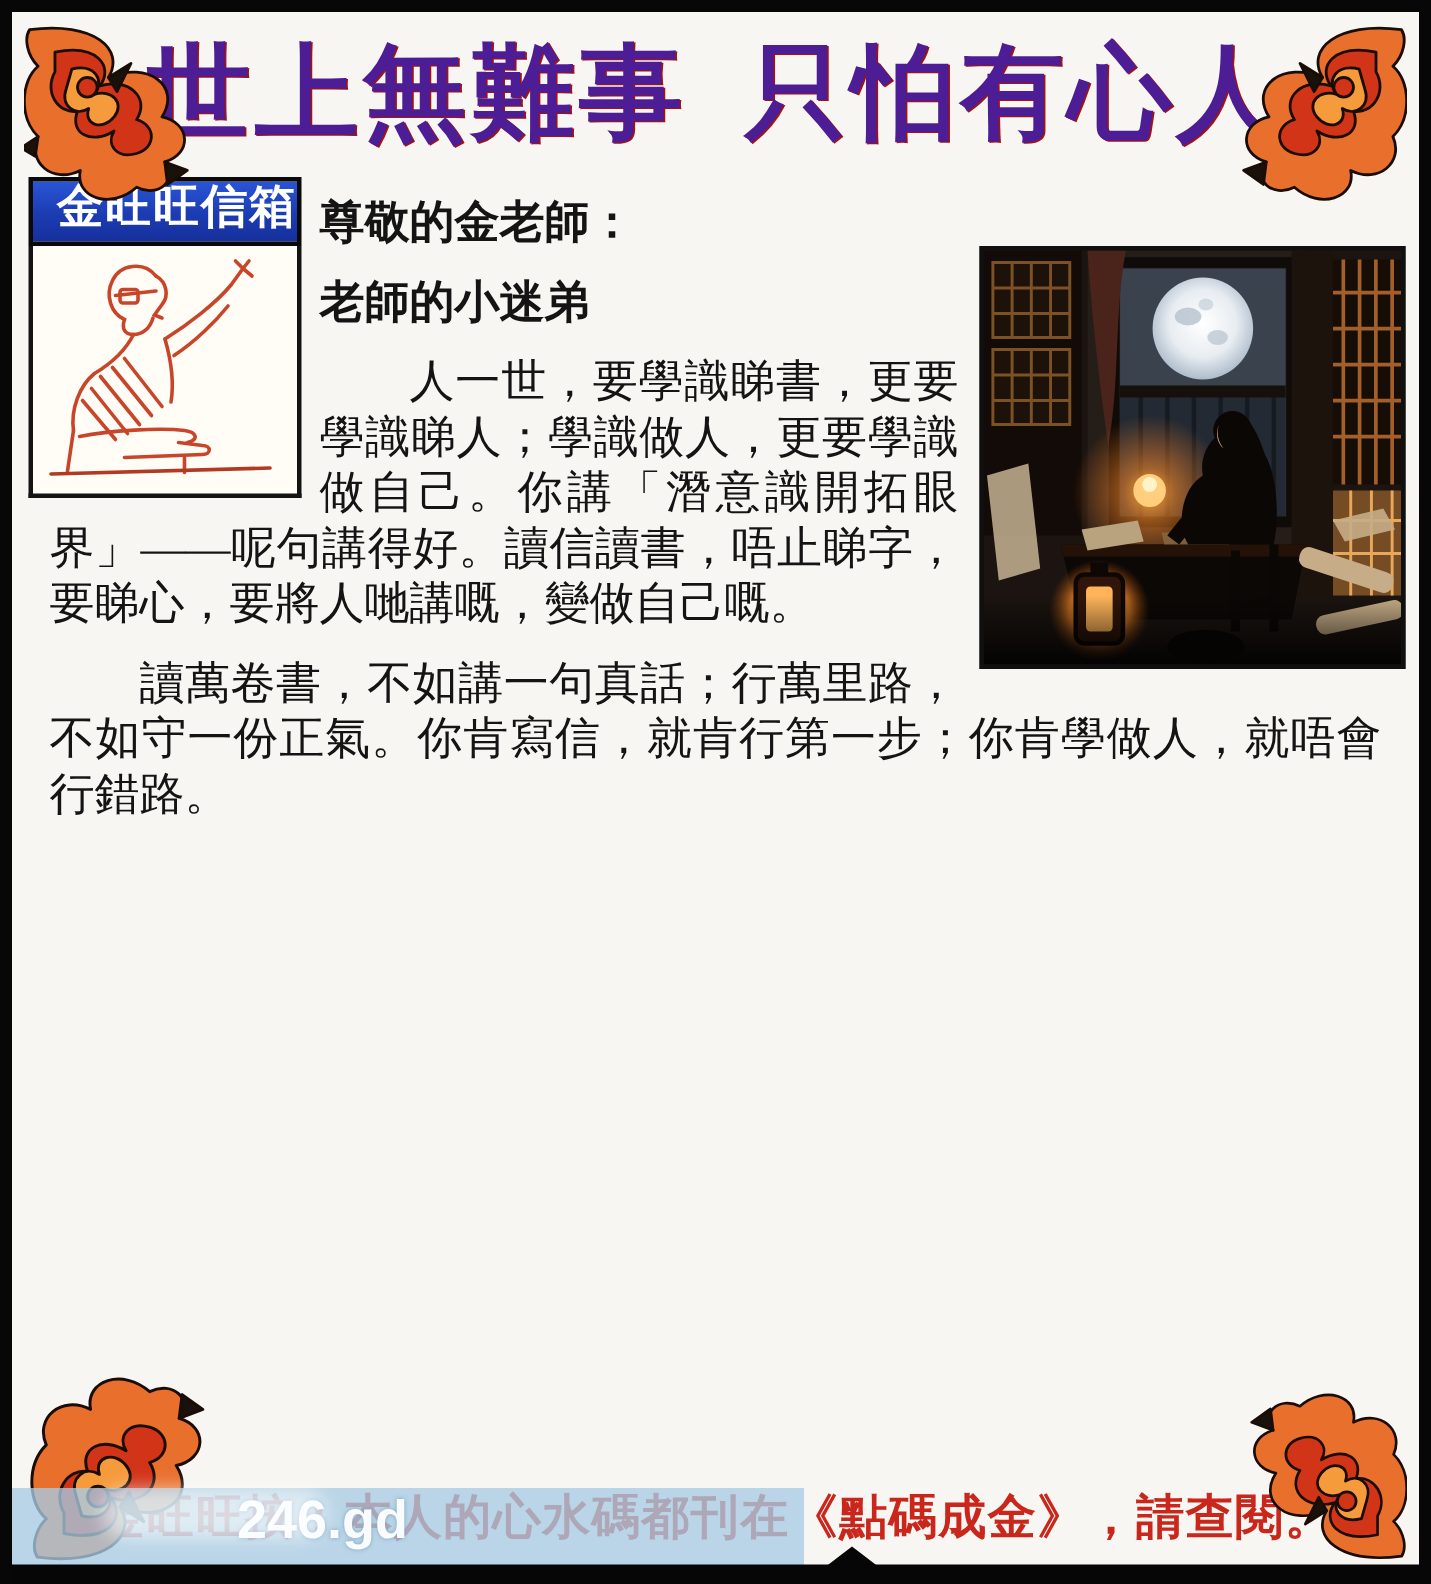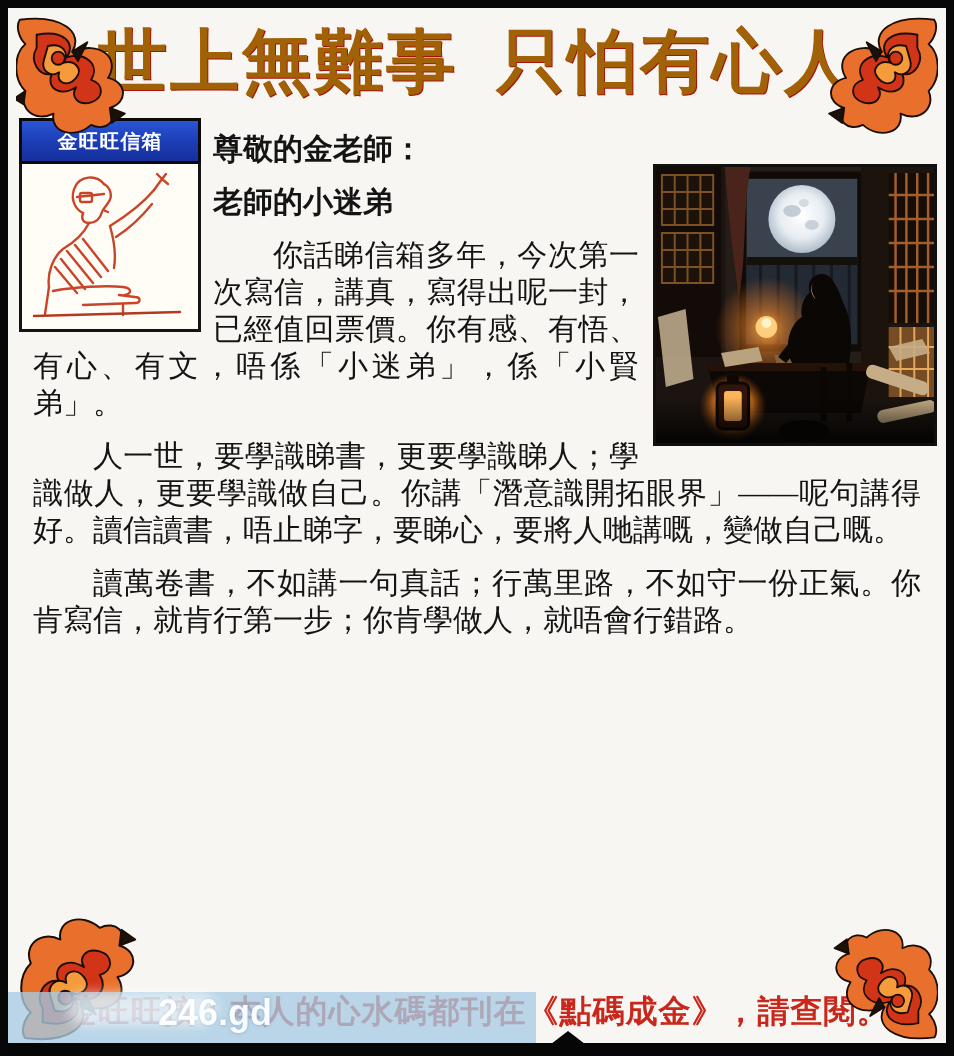--- a/index.html
+++ b/index.html
@@ -19,21 +19,21 @@
     position:relative;
     text-align:center;
     padding:10px 0 4px 0;
     height:92px;
   }
   .masthead h1{
     margin:0;
     font-size:69px;
     line-height:88px;
     font-weight:900;
-    color:#a16207;
+    color:#4c1d95;
     letter-spacing:3px;
     word-spacing:18px;
     text-shadow:1px 1px 0 #a81208;
   }
   
   .corner{position:absolute;width:122px;height:122px;z-index:5;pointer-events:none;}
   .corner svg{width:100%;height:100%;}
   .corner.tl{top:8px;left:8px;}
   .corner.tr{top:8px;right:8px;transform:scaleX(-1);}
   .corner.bl{bottom:14px;left:8px;transform:scaleY(-1);width:138px;height:128px;}
@@ -57,25 +57,25 @@
     float:left;
     width:182px;
     margin:4px 12px 8px 2px;
   }
   .logo-banner{
     box-sizing:border-box;
     border:3px solid #0a0a0a;
     background:linear-gradient(180deg,#2a55d6 0%,#1b3cb2 55%,#16309c 100%);
     color:#ffffff;
     font-weight:900;
-    font-size:20px;
+    font-size:31px;
     line-height:40px;
-    text-align:center;
+    text-align:right;
     letter-spacing:1px;
-    font-family:Liberation Sans, sans-serif;
+    font-family:Liberation Mono, monospace;
   }
   .logo-art{
     box-sizing:border-box;
     border:3px solid #141414;
     border-top:none;
     height:168px;
     background:#fffdf6;
     overflow:hidden;
   }
   
@@ -324,21 +324,20 @@
         <ellipse cx="150" cy="264" rx="26" ry="11" fill="#060403"></ellipse>
       </svg>
     </div>
 
     <div class="letter-sec">
       <p>尊敬的金老師：</p>
       <p class="signoff">老師的小迷弟</p>
     </div>
 
     <div class="reply-sec">
-      <p class="indent">你話睇信箱多年，今次第一次寫信，講真，寫得出呢一封，已經值回票價。你有感、有悟、有心、有文，唔係「小迷弟」，係「小賢弟」。</p>
       <p class="indent">人一世，要學識睇書，更要學識睇人；學識做人，更要學識做自己。你講「潛意識開拓眼界」——呢句講得好。讀信讀書，唔止睇字，要睇心，要將人哋講嘅，變做自己嘅。</p>
       <p class="indent">讀萬卷書，不如講一句真話；行萬里路，不如守一份正氣。你肯寫信，就肯行第一步；你肯學做人，就唔會行錯路。</p>
 
     </div>
   </div>
 
   <div class="footer-note">金旺旺按：本人的心水碼都刊在《點碼成金》，請查閱。</div>
 
   <div class="watermark-band">
     <div class="watermark-smudge"></div>

